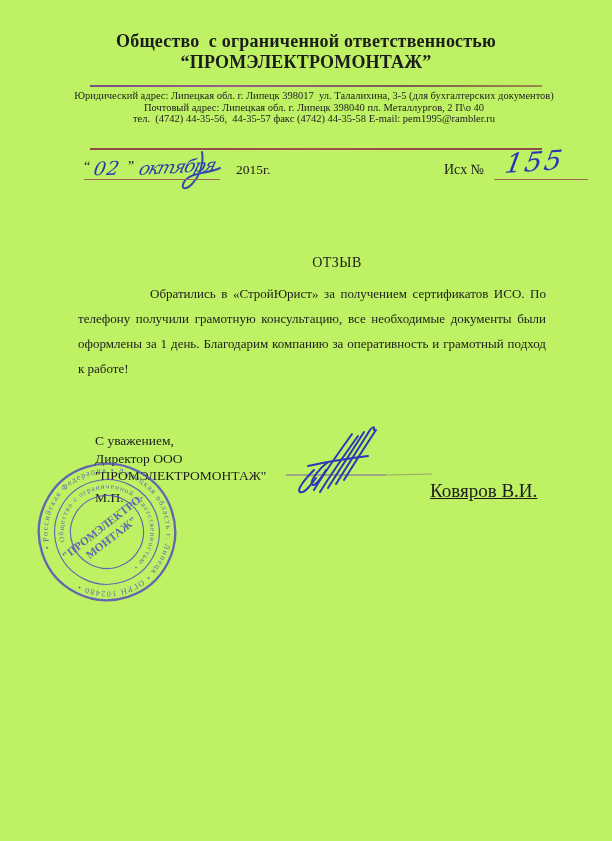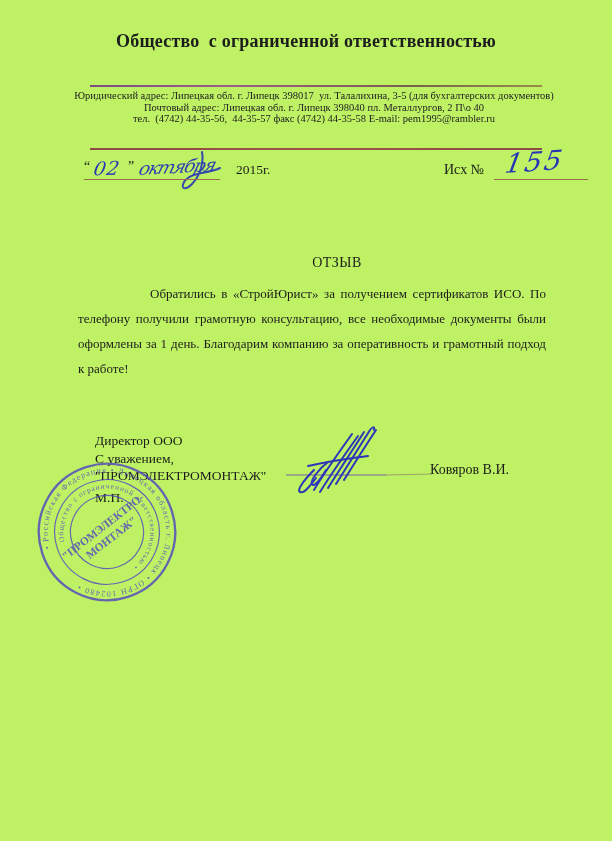--- a/index.html
+++ b/index.html
@@ -38,35 +38,36 @@
     transform:skewX(-14deg) rotate(-4deg);}
 
   
   .doc-title{position:absolute;top:255px;left:0;width:612px;text-align:center;
     font-size:14px;letter-spacing:.5px;transform:translateX(31px);}
   .body-par{position:absolute;top:281px;left:78px;width:468px;font-size:13px;
     line-height:25px;text-align:justify;text-indent:72px;}
 
   
   .sig-left{position:absolute;top:432px;left:95px;font-size:13.5px;line-height:17.5px;}
-  .sig-name{position:absolute;top:462px;left:430px;font-size:14px;}
+  .sig-name{position:absolute;top:480px;left:430px;font-size:19px;text-decoration:underline;}
   .sig-art{position:absolute;top:418px;left:256px;}
   .seal-mark{position:absolute;top:490px;left:95px;font-size:13.5px;}
 
   
   .stamp{position:absolute;top:453px;left:28px;width:158px;height:158px;
     opacity:.82;filter:blur(.3px);}
 </style>
 </head>
 <body>
 
 <div class="page">
 
   <div class="org-header">
     <div class="keep-ws">Общество  с ограниченной ответственностью</div>
+    <div>“ПРОМЭЛЕКТРОМОНТАЖ”</div>
   </div>
 
   <div class="rule rule-top"></div>
 
   <div class="contacts">
     <div class="keep-ws">Юридический адрес: Липецкая обл. г. Липецк 398017  ул. Талалихина, 3-5 (для бухгалтерских документов)</div>
     <div class="keep-ws">Почтовый адрес: Липецкая обл. г. Липецк 398040 пл. Металлургов, 2 П\о 40</div>
     <div class="keep-ws">тел.  (4742) 44-35-56,  44-35-57 факс (4742) 44-35-58 E-mail: pem1995@rambler.ru</div>
   </div>
 
@@ -84,22 +85,22 @@
 
   <span class="ref-label">Исх №</span>
   <div class="ref-underline"></div>
   <span class="hand ref-number">155</span>
 
   <div class="doc-title">ОТЗЫВ</div>
 
   <div class="body-par">Обратились в «СтройЮрист» за получением сертификатов ИСО. По телефону получили грамотную консультацию, все необходимые документы были оформлены за 1 день. Благодарим компанию за оперативность и грамотный подход к работе!</div>
 
   <div class="sig-left">
+    <div>С уважением,</div>
     <div>Директор ООО</div>
-    <div>С уважением,</div>
     <div>"ПРОМЭЛЕКТРОМОНТАЖ"</div>
   </div>
 
   <svg class="sig-art" width="185" height="80" viewBox="0 0 185 80">
     <line x1="30" y1="57" x2="130" y2="57" stroke="#8f8f8f" stroke-width="1.6"></line>
     <line x1="130" y1="57" x2="176" y2="56" stroke="#9aa36a" stroke-width="1"></line>
     <g stroke="#2d35b8" stroke-width="2" fill="none" stroke-linecap="round">
       <path d="M58,72 C66,58 86,30 96,16"></path>
       <path d="M64,74 C74,58 92,32 102,18"></path>
       <path d="M72,70 C82,54 98,30 108,14"></path>

